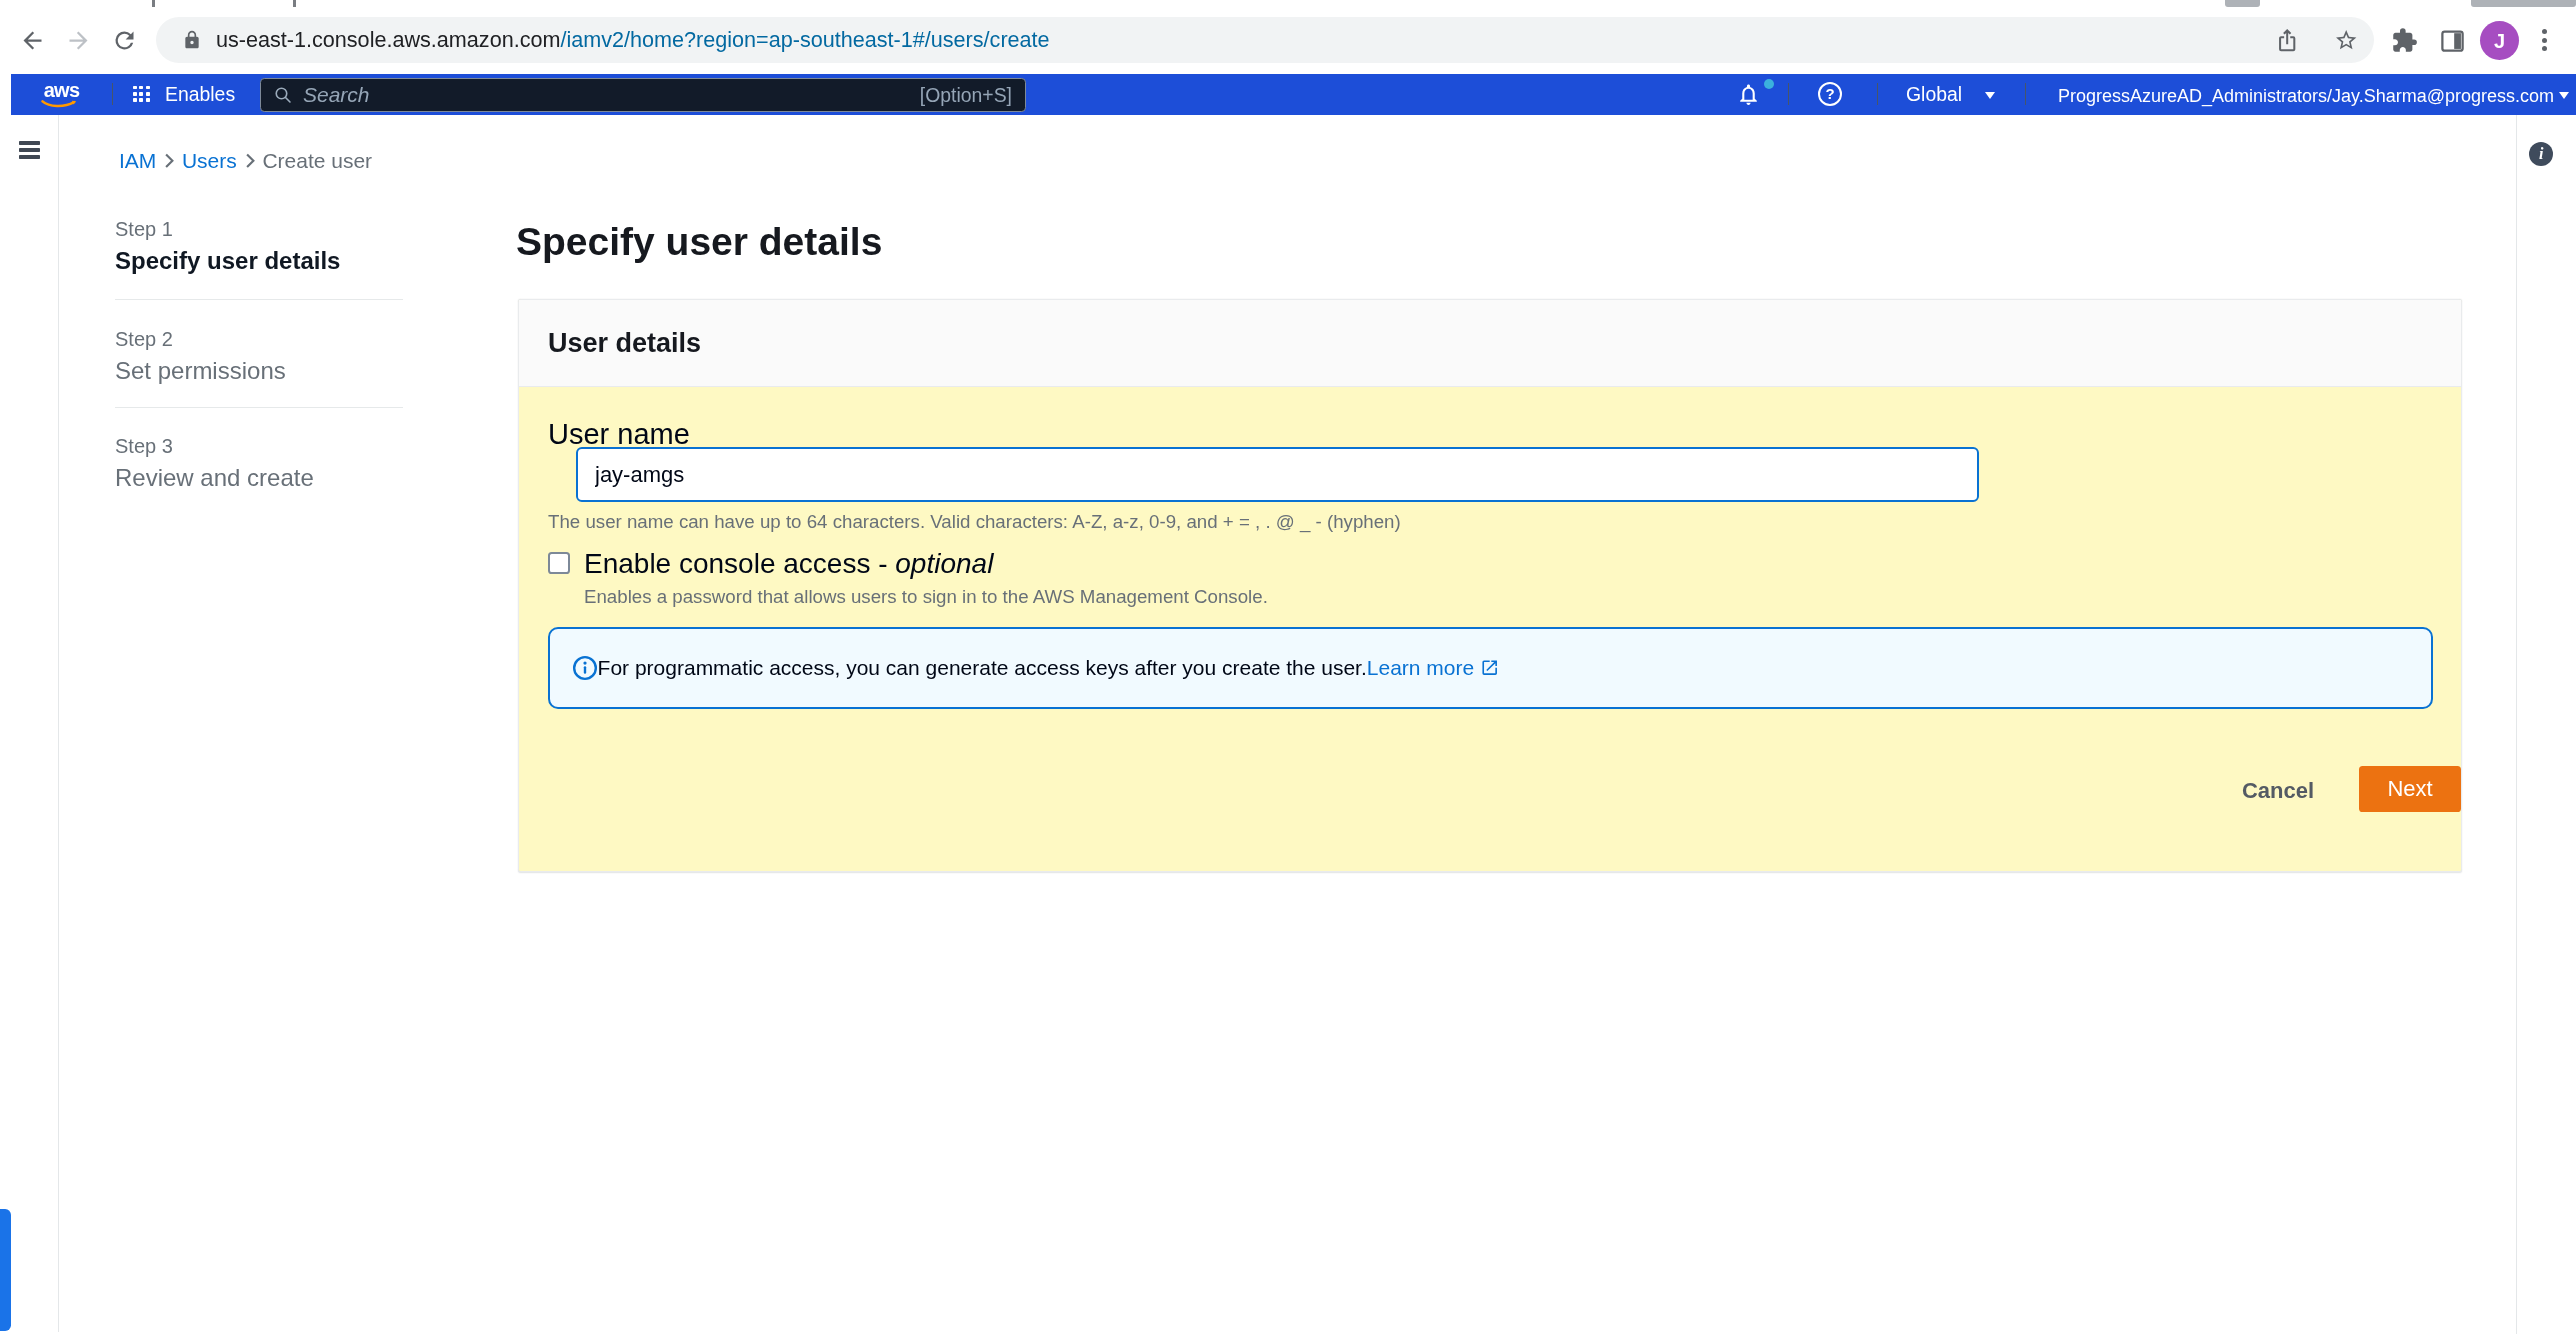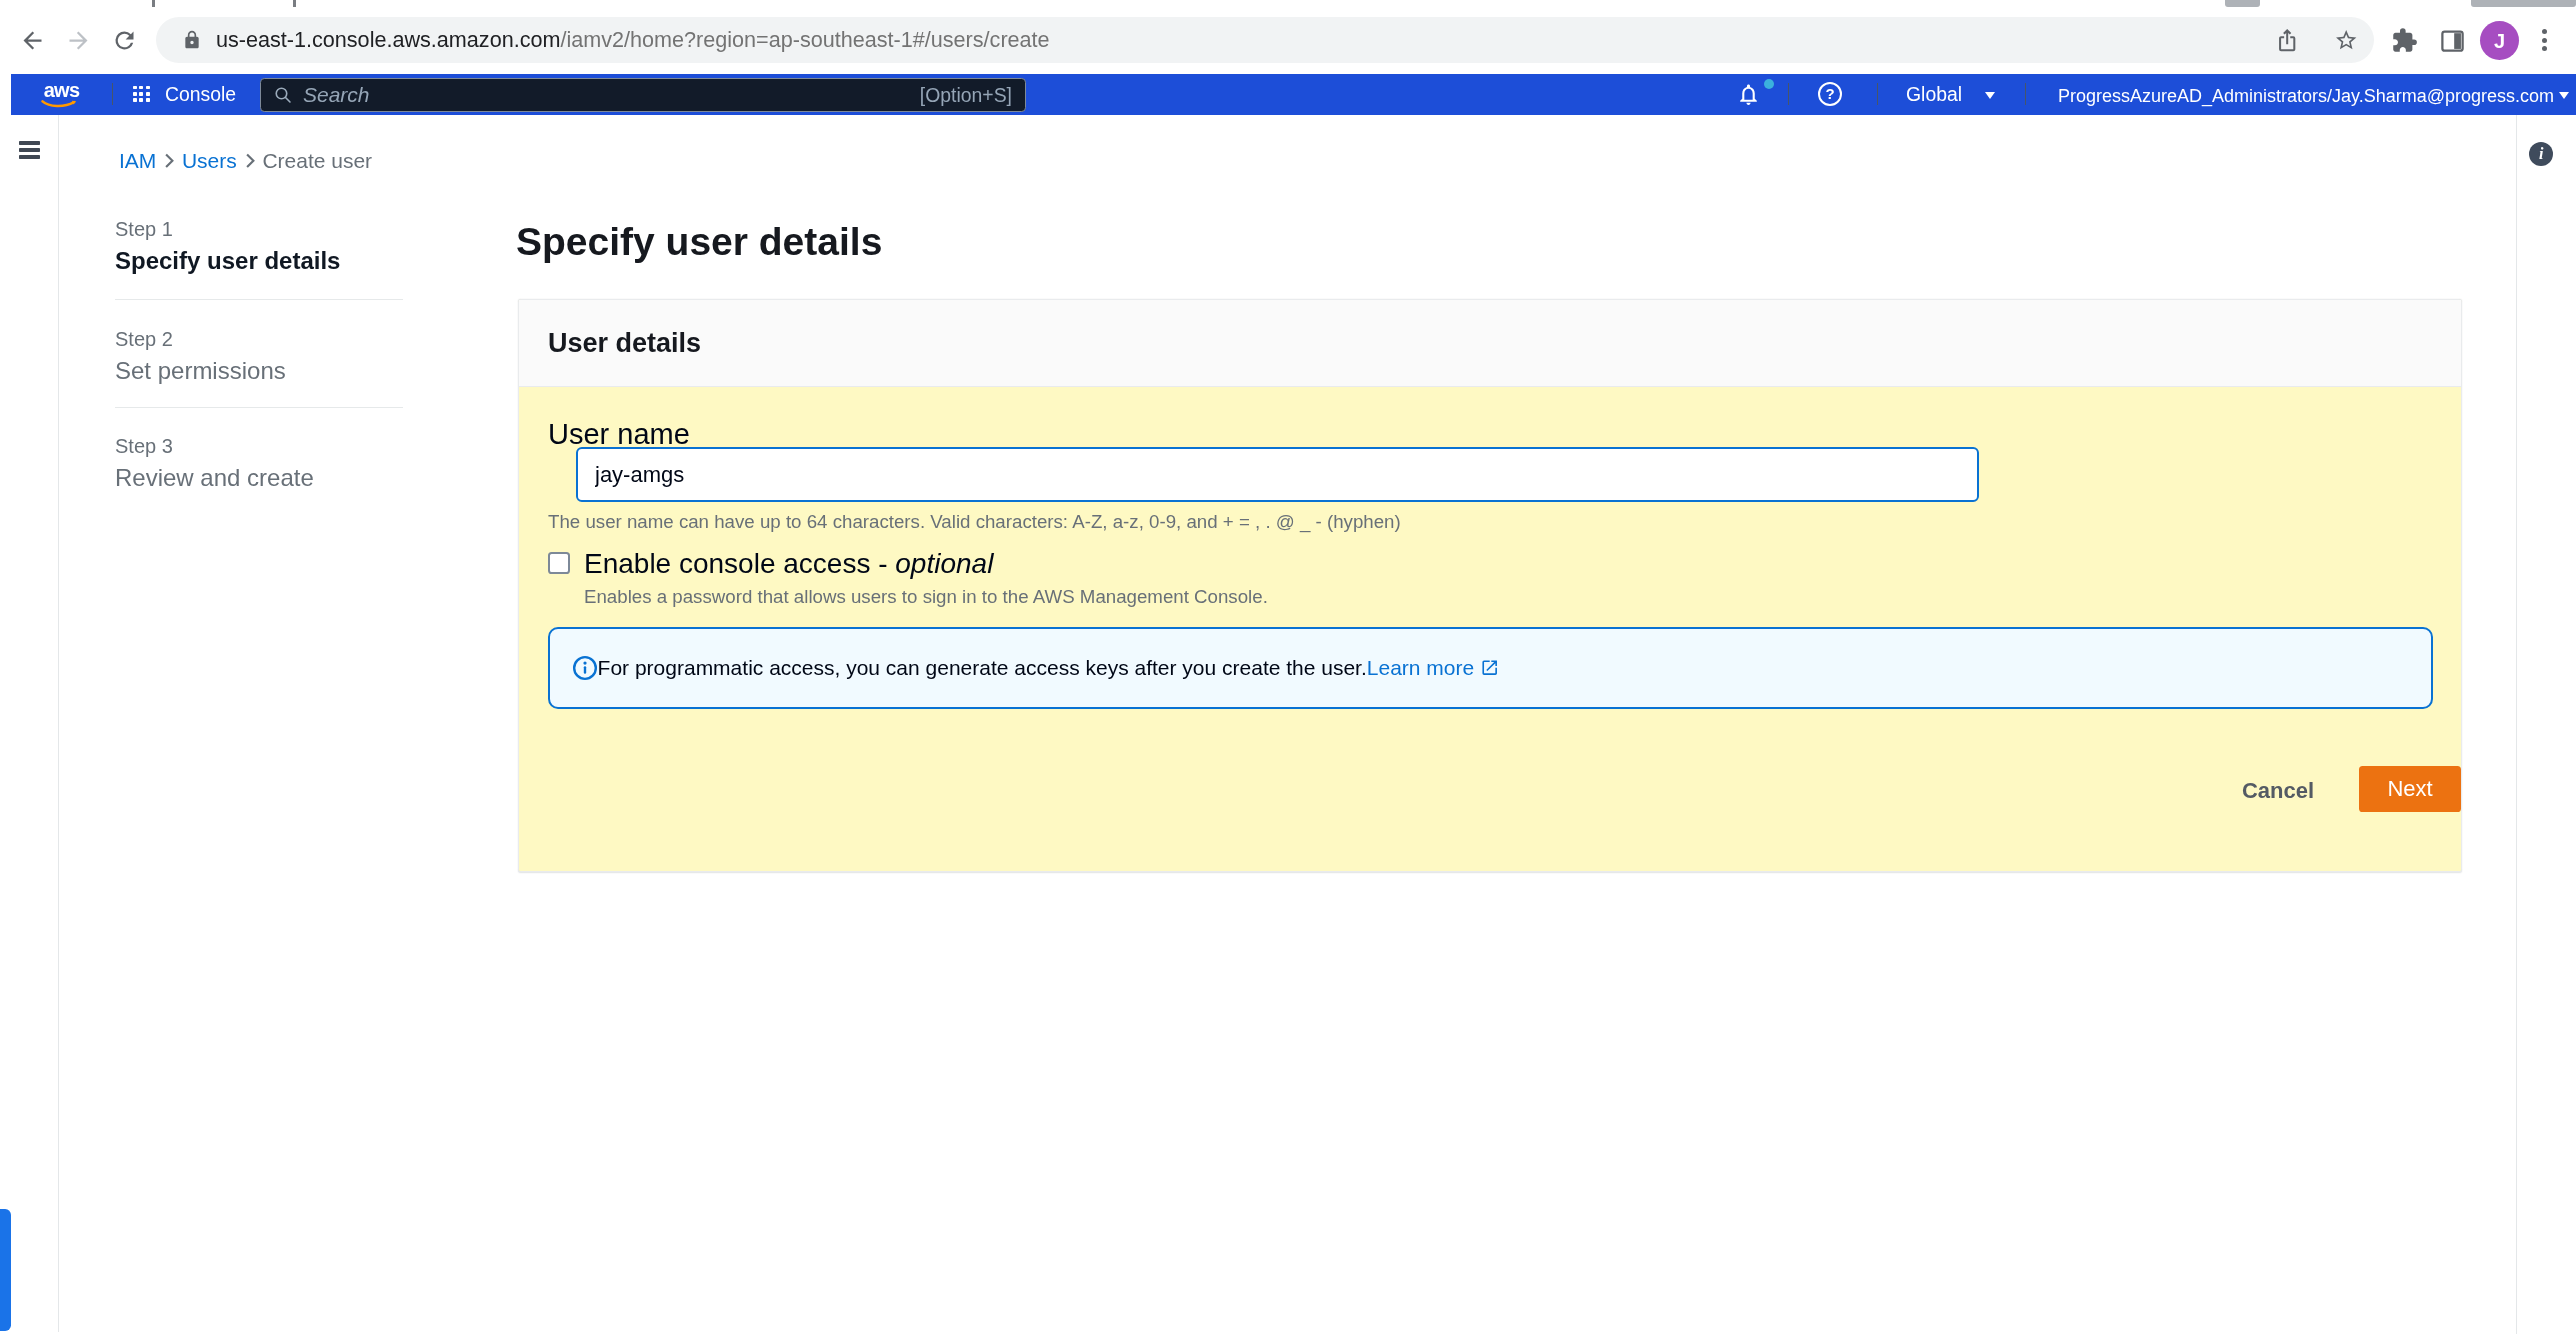--- a/index.html
+++ b/index.html
@@ -11,21 +11,21 @@
   
   .tabstrip{left:0;top:0;width:2576px;height:7.2px;background:#ffffff;}
   .tabfrag{background:#aeb2b7;border-radius:0 0 2.9px 2.9px;}
   .tick{background:#7a7d82;}
   .toolbar{left:0;top:7.2px;width:2576px;height:67px;background:#ffffff;}
   .chromebtn{color:#5f6368;background:none;border:none;padding:0;cursor:pointer;}
   .chromebtn.disabled{color:#bdc1c6;}
   .omnibox{left:156px;top:10px;width:2218px;height:46px;background:#f1f3f4;border-radius:23px;}
   .urltext{left:60px;top:0;height:46px;line-height:46px;font-size:21.6px;white-space:nowrap;}
   .urltext .dom{color:#202124;}
-  .urltext .path{color:#737373;}
+  .urltext .path{color:#0369a1;}
   .avatar{left:2480px;top:13.7px;width:39px;height:39px;border-radius:50%;background:#a64dc1;
     color:#fff;font-size:20px;font-weight:700;text-align:center;line-height:39px;border:none;}
   .kebab span{display:block;width:5px;height:5px;border-radius:50%;background:#5f6368;margin:3.6px auto;}
 
   
   .awsnav{left:11px;top:74px;width:2576px;height:41px;background:#1d4ed8;color:#fff;}
   .vdiv{width:1.4px;height:22px;top:9.3px;background:#46556a;}
   .awslogo{left:27px;top:5.8px;width:47px;height:30px;background:none;border:none;padding:0;cursor:pointer;}
   .awslogo .txt{color:#fff;font-size:20px;font-weight:700;letter-spacing:-0.7px;line-height:20px;text-align:center;}
   .navlabel{color:#fff;font-size:19.4px;line-height:21.6px;background:none;border:none;padding:0;cursor:pointer;}
@@ -173,21 +173,21 @@
           <span></span>
           <span></span>
           <span></span>
           <span></span>
           <span></span>
           <span></span>
           <span></span>
           <span></span>
       </span>
     </button>
-    <button class="abs navbtn navlabel" style="left:154px;top:10px;">Console</button>
+    <button class="abs navbtn navlabel" style="left:154px;top:10px;">Enables</button>
 
     <div class="abs searchbox">
       <svg class="abs" style="left:12.2px;top:6.5px;color:#9babbb;" width="19.4" height="19.4" viewBox="0 0 24 24">
         <circle cx="10.5" cy="10.5" r="6.5" fill="none" stroke="currentColor" stroke-width="2"></circle>
         <path d="M15.5 15.5L21 21" stroke="currentColor" stroke-width="2" stroke-linecap="round"></path>
         </svg>
       <input type="text" placeholder="Search" style="">
       <div class="abs shortcut">[Option+S]</div>
     </div>
 

